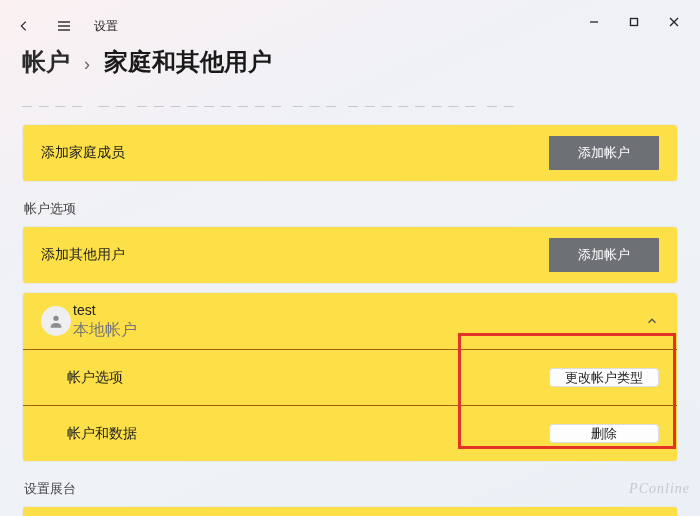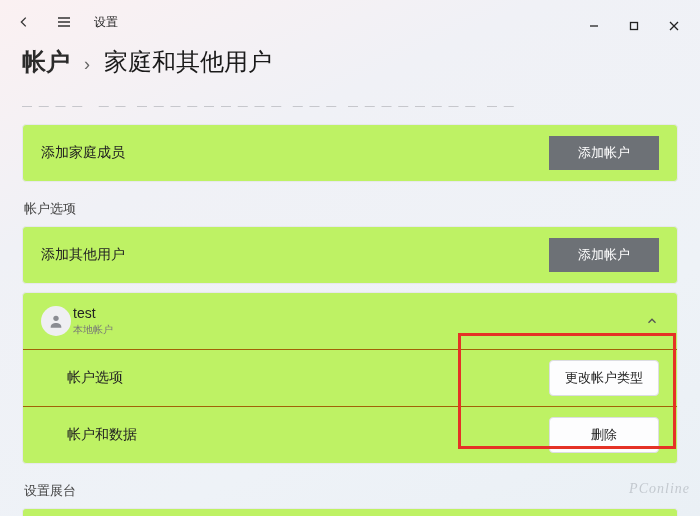--- a/index.html
+++ b/index.html
@@ -6,22 +6,22 @@
   html, body { width: 700px; height: 516px; overflow: hidden; }
   body {
     background: linear-gradient(155deg, #fbf1f2 0%, #f0f1f6 30%, #eef2f7 70%, #eaf0f5 100%);
     color: #1a1a1a;
     position: relative;
   }
 
   .titlebar {
     height: 40px;
     display: flex;
-    align-items: flex-end;
-    padding: 0 6px;
+    align-items: flex-start;
+    padding: 8px 6px;
   }
   .titlebar-left { display: flex; align-items: center; gap: 4px; }
   .nav-btn {
     width: 36px; height: 36px;
     display: flex; align-items: center; justify-content: center;
     border-radius: 4px;
     color: #333;
   }
   .nav-btn svg { width: 14px; height: 14px; stroke: #333; stroke-width: 1.5; fill: none; }
   .title-hamburger svg { width: 16px; height: 16px; }
@@ -36,37 +36,37 @@
     overflow: hidden;
   }
 
   .breadcrumb {
     display: flex; align-items: baseline;
     gap: 14px;
     margin: 6px 0 22px 0;
   }
   .breadcrumb .root { font-size: 24px; font-weight: 600; color: #2b2b2b; }
   .breadcrumb .sep { font-size: 18px; color: #666; }
-  .breadcrumb .current { font-size: 24px; font-weight: 400; color: #1a1a1a; }
+  .breadcrumb .current { font-size: 24px; font-weight: 700; color: #1a1a1a; }
 
   .faded-line {
     height: 16px; overflow:hidden;
     color: #b9bbc0; font-size: 10px; letter-spacing: 2px;
     white-space: nowrap;
     margin-bottom: 8px;
   }
 
   .section-heading {
     font-size: 13px;
     color: #444;
     margin: 18px 2px 8px 2px;
   }
 
   .card {
-    background: #bef264;
+    background: #fde047;
     border: 1px solid #e7e8ec;
     border-radius: 4px;
   }
 
   .row {
     display: flex;
     align-items: center;
     justify-content: space-between;
     min-height: 56px;
     padding: 10px 18px;
@@ -84,37 +84,37 @@
     height: 34px;
     font-size: 13px;
     cursor: pointer;
   }
   .btn-secondary {
     background: #fdfdfe;
     color: #222;
     border: 1px solid #dcdde2;
     border-radius: 4px;
     min-width: 110px;
-    height: 36px;
+    height: 19px;
     font-size: 13px;
     cursor: pointer;
   }
 
   .user-row { padding: 8px 18px; }
   .user-left { display:flex; align-items:center; gap: 2px; }
   .avatar {
     width: 30px; height: 30px; border-radius: 50%;
     background: #efeff2;
     display:flex; align-items:center; justify-content:center;
     color: #8a8c92;
   }
   .avatar svg { width: 16px; height: 16px; fill: #8a8c92; }
   .user-texts { display:flex; flex-direction:column; }
   .user-name { font-size: 14px; color: #222; }
-  .user-sub { font-size: 10px; color: #777; margin-top: 2px; }
+  .user-sub { font-size: 16px; color: #777; margin-top: 2px; }
 
   .chevron { width: 14px; height: 14px; }
   .chevron svg { width: 14px; height: 14px; stroke:#555; stroke-width:1.5; fill:none; }
 
   .highlight-box {
     position: absolute;
     border: 3px solid #e53226;
     pointer-events: none;
     left: 458px;
     top: 333px;

